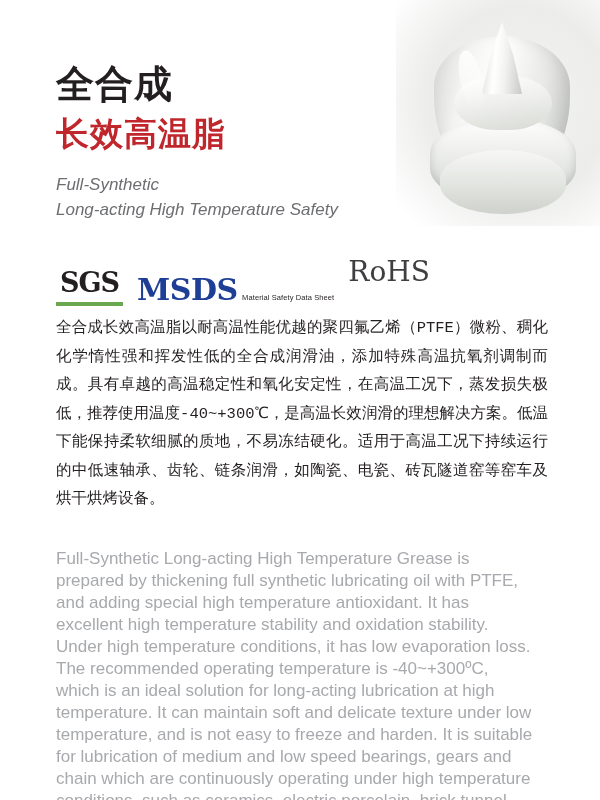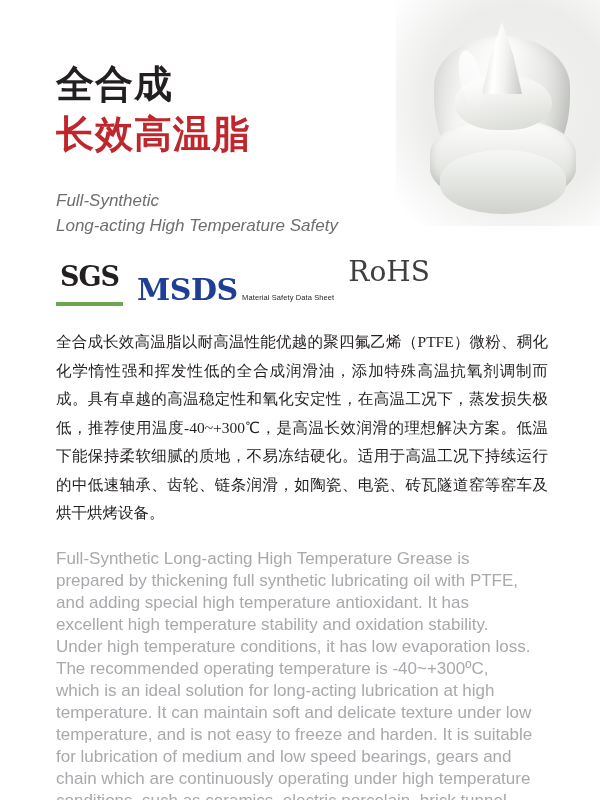--- a/index.html
+++ b/index.html
@@ -107,49 +107,49 @@
   }
   .h-cn1 {
     font-size: 38px;
     line-height: 48px;
     font-weight: bold;
     color: #231f20;
     letter-spacing: 1px;
     font-family: "DejaVu Sans", sans-serif;
   }
   .h-cn2 {
-    font-size: 38px;
+    font-size: 33px;
     line-height: 52px;
     font-weight: bold;
     color: #c0272d;
     letter-spacing: 1px;
     font-family: "DejaVu Sans", sans-serif;
   }
   .h-en {
-    margin-top: 28px;
+    margin-top: 12px;
     font-size: 17px;
     line-height: 25px;
     font-style: italic;
     color: #6d6e71;
     font-family: "Liberation Sans", sans-serif;
   }
 
   
   .logos {
     position: absolute;
     left: 56px;
     top: 262px;
     height: 44px;
     display: flex;
     align-items: flex-end;
     gap: 14px;
   }
   .sgs {
     display: inline-block;
-    padding: 1px 4px 10px 4px;
+    padding: 1px 4px 4px 4px;
     border-bottom: 4px solid #6aa84f;
     font-family: "DejaVu Serif", serif;
     font-weight: bold;
     font-size: 27px;
     letter-spacing: -1px;
     color: #231f20;
     line-height: 30px;
   }
   .msds {
     display: inline-block;
@@ -176,23 +176,23 @@
     font-size: 28px;
     color: #3f3f41;
     letter-spacing: 0px;
     margin-bottom: 18px;
   }
 
   
   .body-cn {
     position: absolute;
     left: 56px;
-    top: 328px;
+    top: 314px;
     width: 492px;
-    font-family: Liberation Serif, serif;
+    font-family: Liberation Mono, monospace;
     font-size: 15.5px;
     line-height: 28.5px;
     color: #231f20;
     text-align: justify;
   }
 
   
   .body-en {
     position: absolute;
     left: 56px;

